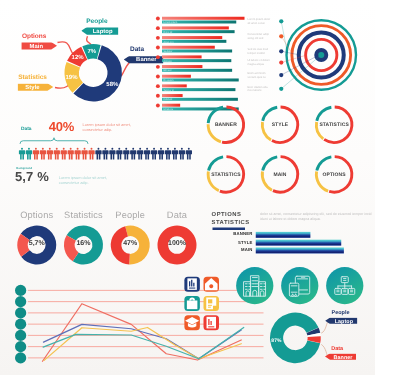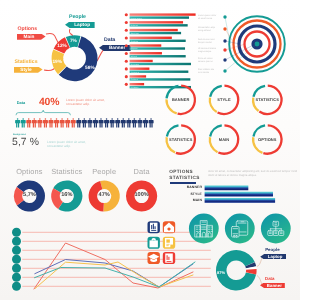--- a/index.html
+++ b/index.html
@@ -280,21 +280,21 @@
           <path d="M-3.0,-6.1 h6 a0.8,0.8 0 0 1 0.8,0.8 v4.0 h-1.45 v6.3 h-1.85 v-6.3 h-0.9 v6.3 h-1.85 v-6.3 h-1.45 v-4.0 a0.8,0.8 0 0 1 0.8,-0.8 z" fill="#21386e"></path>
         </g>
         <path d="M16,20.8 q0,-2.2 2.6,-2.2 h22 q2.6,0 2.6,-2.4 q0,2.4 2.6,2.4 h22 q2.6,0 2.6,2.2" fill="none" stroke="#3aa8a3" stroke-width="0.7" stroke-linecap="round"></path>
       </svg>
     <div id="people-text">
         <div class="" style="position: absolute; left: 16.8px; top: 6.2px; font-size: 3.9px; font-weight: 700; color: rgb(22, 155, 149);">Data</div>
         <div class="" style="position: absolute; left: 39px; top: 3px; font-size: 10.4px; font-weight: 700; color: rgb(238, 75, 47); letter-spacing: -0.015em;">40%</div>
         <div class="lorem" style="position: absolute; left: 66px; top: 3.6px; width: 84px; font-size: 3.15px; color: rgb(240, 144, 128); line-height: 1.48;">Lorem ipsum dolor sit amet,
 consectetur adip.</div>
         <div class="" style="position: absolute; left: 13px; top: 40.4px; font-size: 2.2px; font-weight: 700; color: rgb(58, 168, 163);">Background</div>
-        <div class="" style="position: absolute; left: 12px; top: 43px; font-size: 10.4px; font-weight: 400; color: rgb(74, 74, 74); letter-spacing: 0.01em;">5,7 %</div>
+        <div class="" style="position: absolute; left: 12px; top: 43px; font-size: 10.4px; font-weight: 700; color: rgb(74, 74, 74); letter-spacing: 0.01em;">5,7 %</div>
         <div class="lorem" style="position: absolute; left: 47px; top: 45.5px; width: 84px; font-size: 3.15px; color: rgb(168, 213, 211); line-height: 1.48;">Lorem ipsum dolor sit amet,
 consectetur adip.</div>
       </div>
   </div>
 
   <div class="abs" style="left:0;top:164px;width:170px;height:52px;">
     <svg width="170" height="52" viewBox="0 0 170 52" id="mini-donut-svg">
         <path d="M16.941286043262238 41.388314361171965 A15.6 15.6 0 1 0 16.621228109091724 23.052207592923686 L23.584020485548155 27.927607301907575 A7.1 7.1 0 1 1 23.729687878664222 36.27288666437955 Z" fill="#1f3a7a"></path>
         <path d="M16.621228109091717 23.052207592923693 A15.6 15.6 0 0 0 16.941286043262238 41.388314361171965 L23.729687878664222 36.27288666437955 A7.1 7.1 0 0 1 23.58402048554815 27.927607301907578 Z" fill="#f4574e"></path>
         <path d="M58.16709183180382 44.99357135507755 A15.6 15.6 0 1 0 53.29000370096276 24.2 L60.65121963313048 28.45 A7.1 7.1 0 1 1 62.87092000037225 37.913740809041705 Z" fill="#149b94"></path>

